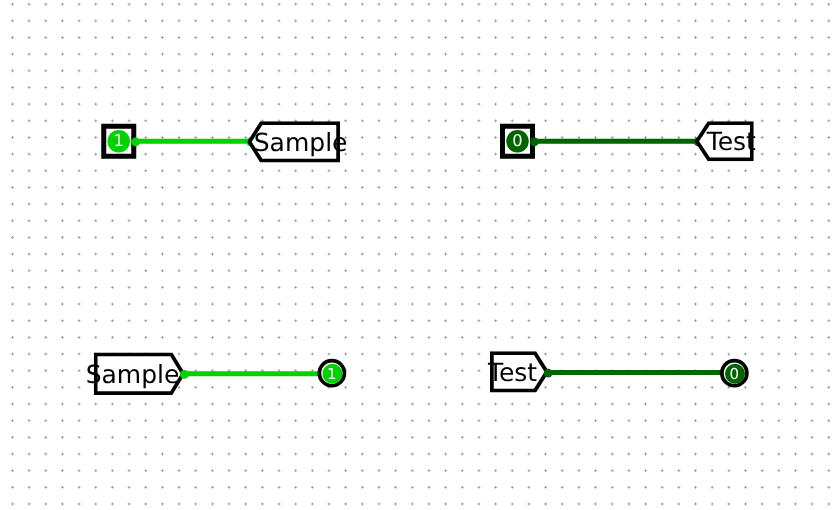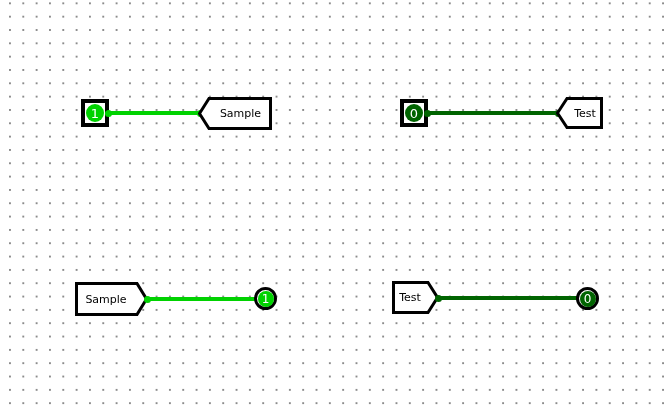--- a/index.html
+++ b/index.html
@@ -40,21 +40,21 @@
   .pin-square .pin-ball{width:18px;height:18px;}
   .pin-ring .pin-ball{width:16px;height:16px;font-size:12px;}
   .pin-ball.high{background:var(--high);}
   .pin-ball.low{background:var(--low);}
   
   .tunnel{position:absolute;}
   .tunnel svg{position:absolute;left:0;top:0;display:block;}
   .tunnel-label{
     position:absolute;left:0;top:0;right:0;bottom:0;
     display:flex;align-items:center;justify-content:center;
-    font-size:11px;color:#000;white-space:nowrap;
+    font-size:20px;color:#000;white-space:nowrap;
   }
   .tunnel-left .tunnel-label{padding-left:11px;}
   .tunnel-right .tunnel-label{padding-right:11px;}
   .tunnel polygon{fill:#ffffff;stroke:var(--outline);stroke-width:3;stroke-linejoin:miter;}
 </style>
 </head>
 <body>
 
 <div class="canvas">
 

